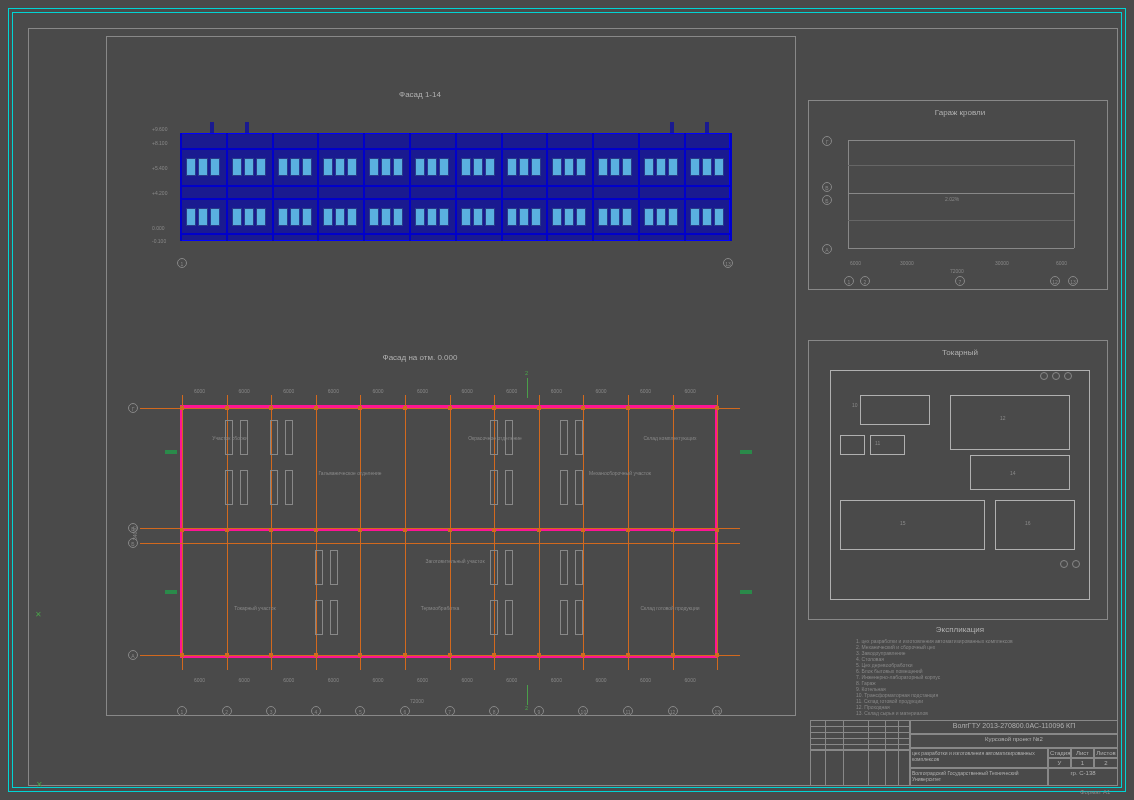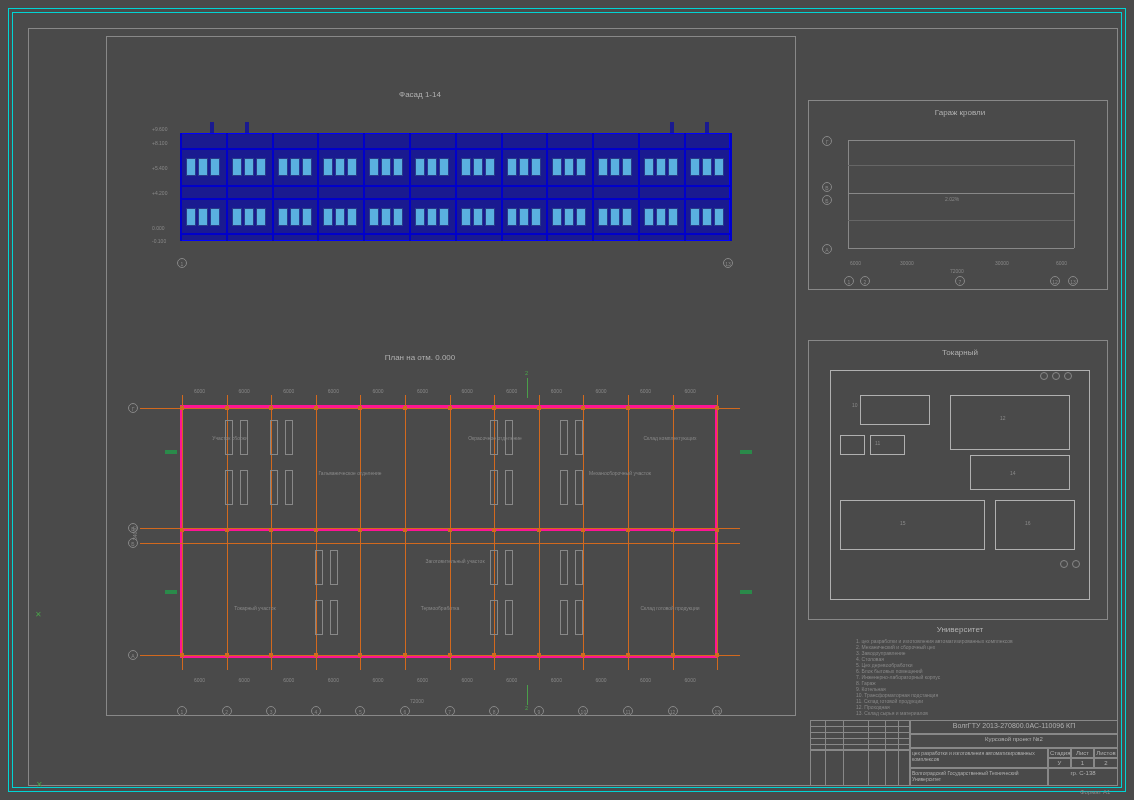--- a/index.html
+++ b/index.html
@@ -218,21 +218,21 @@
 <div class="dim-text" style="left:152px;top:238px;">-0.100</div>
 <div class="dim-text" style="left:152px;top:225px;">0.000</div>
 <div class="dim-text" style="left:152px;top:190px;">+4.200</div>
 <div class="dim-text" style="left:152px;top:165px;">+5.400</div>
 <div class="dim-text" style="left:152px;top:140px;">+8.100</div>
 <div class="dim-text" style="left:152px;top:126px;">+9.600</div>
 
 <div class="axis-circle" style="left:177px;top:258px;">1</div>
 <div class="axis-circle" style="left:723px;top:258px;">13</div>
 
-<div class="title" style="left:360px;top:353px;width:120px;">План на отм. 0.000</div>
+<div class="title" style="left:360px;top:353px;width:120px;">Фасад на отм. 0.000</div>
 
 <div class="plan-wall" style="left:180px;top:405px;width:538px;height:3px;"></div>
 <div class="plan-wall" style="left:180px;top:655px;width:538px;height:3px;"></div>
 <div class="plan-wall" style="left:180px;top:405px;width:3px;height:253px;"></div>
 <div class="plan-wall" style="left:715px;top:405px;width:3px;height:253px;"></div>
 
 <div class="plan-wall" style="left:180px;top:528px;width:538px;height:3px;"></div>
 
 <div id="plan-grid">
     <div class="plan-grid-line" style="left: 182px; top: 395px; width: 1px; height: 275px;"></div>
@@ -436,21 +436,21 @@
 <div style="position:absolute;left:1060px;top:560px;width:8px;height:8px;border:1px solid #888;border-radius:50%;"></div>
 <div style="position:absolute;left:1072px;top:560px;width:8px;height:8px;border:1px solid #888;border-radius:50%;"></div>
 
 <div class="dim-text" style="left:852px;top:402px;">10</div>
 <div class="dim-text" style="left:875px;top:440px;">11</div>
 <div class="dim-text" style="left:1000px;top:415px;">12</div>
 <div class="dim-text" style="left:1010px;top:470px;">14</div>
 <div class="dim-text" style="left:900px;top:520px;">15</div>
 <div class="dim-text" style="left:1025px;top:520px;">16</div>
 
-<div class="title" style="left:920px;top:625px;width:80px;">Университет</div>
+<div class="title" style="left:920px;top:625px;width:80px;">Экспликация</div>
 <div id="explication-list">
     <div class="explication-text" style="left: 856px; top: 638px; width: 250px;">1. цех разработки и изготовления автоматизированных комплексов</div>
     <div class="explication-text" style="left: 856px; top: 644px; width: 250px;">2. Механический и сборочный цех</div>
     <div class="explication-text" style="left: 856px; top: 650px; width: 250px;">3. Заводоуправление</div>
     <div class="explication-text" style="left: 856px; top: 656px; width: 250px;">4. Столовая</div>
     <div class="explication-text" style="left: 856px; top: 662px; width: 250px;">5. Цех деревообработки</div>
     <div class="explication-text" style="left: 856px; top: 668px; width: 250px;">6. Блок бытовых помещений</div>
     <div class="explication-text" style="left: 856px; top: 674px; width: 250px;">7. Инженерно-лабораторный корпус</div>
     <div class="explication-text" style="left: 856px; top: 680px; width: 250px;">8. Гараж</div>
     <div class="explication-text" style="left: 856px; top: 686px; width: 250px;">9. Котельная</div>

